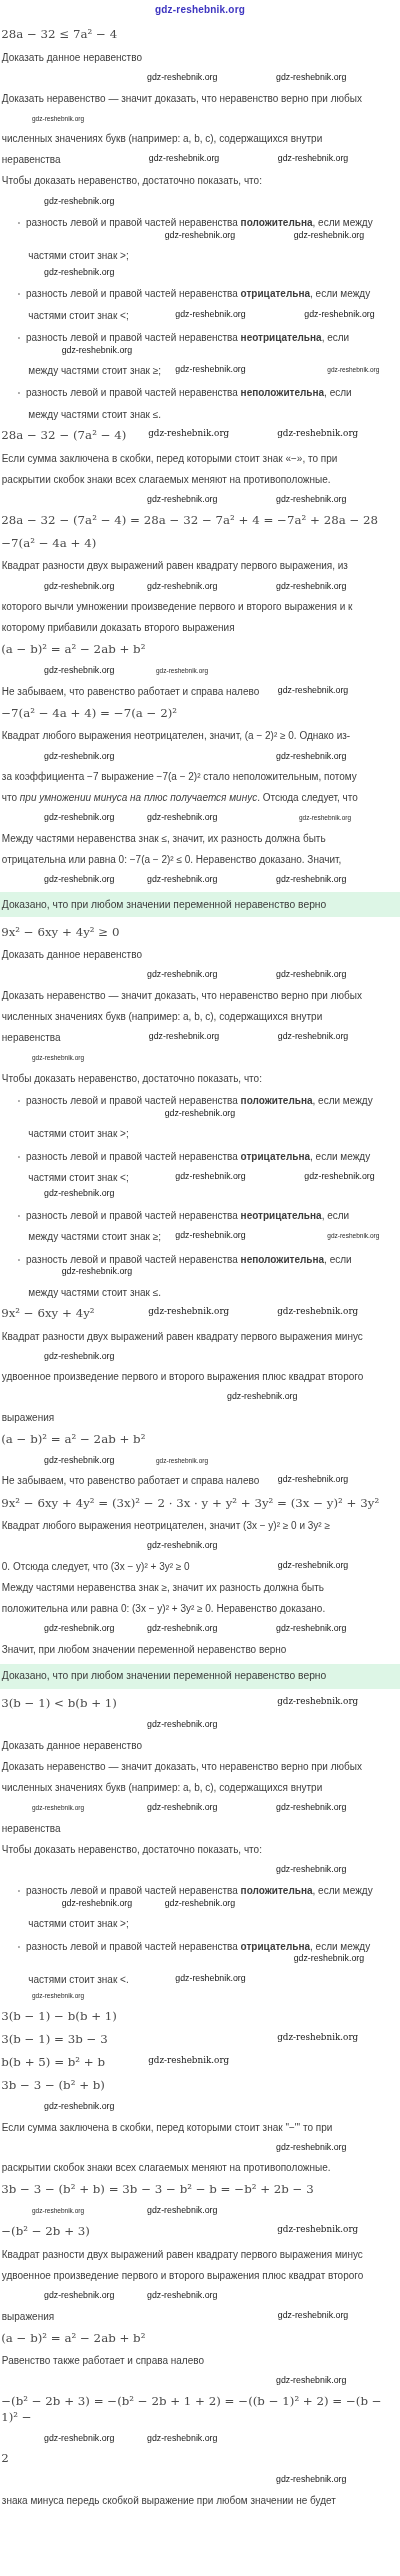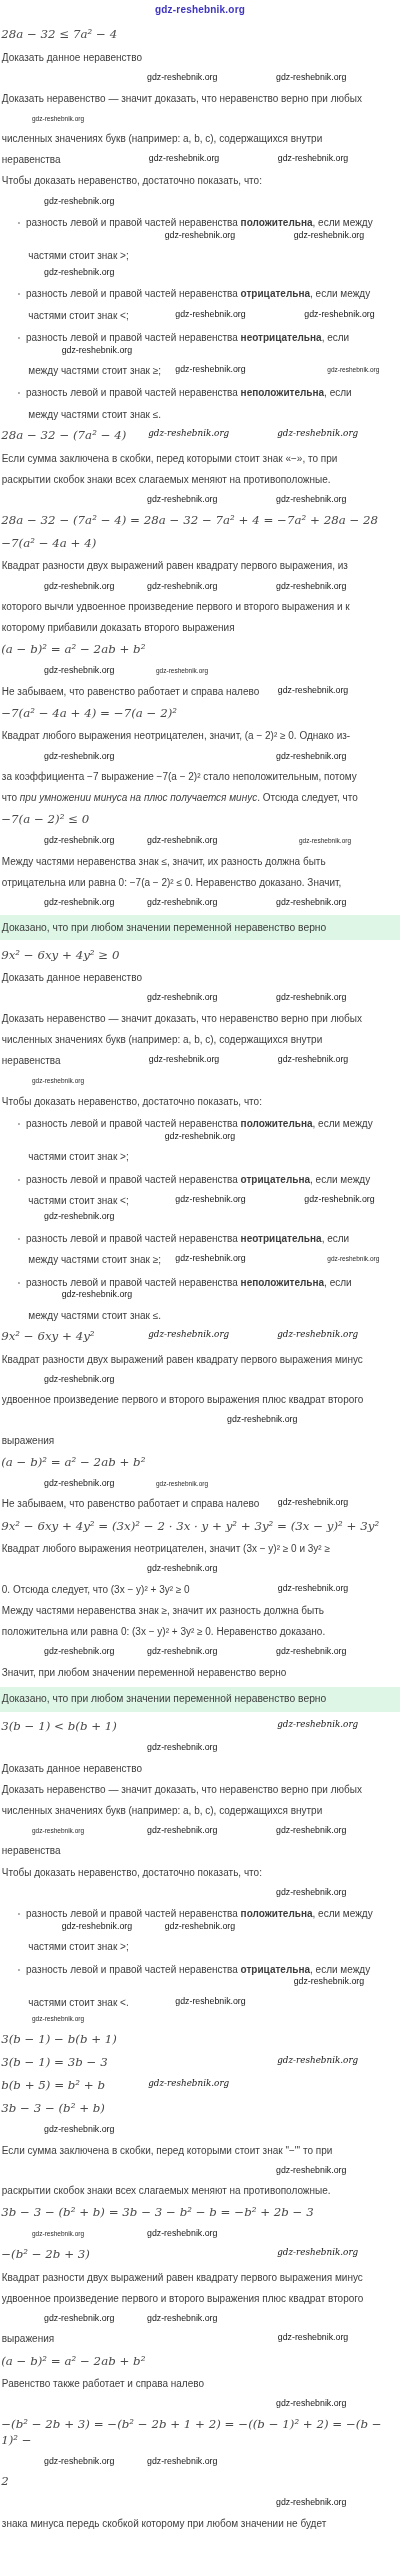--- a/index.html
+++ b/index.html
@@ -1,21 +1,21 @@
 <!DOCTYPE html>
 <html lang="ru" style="font-size:9.4px"><head>
 <meta charset="utf-8">
 <style>
   html,body{margin:0;padding:0;background:#ffffff;}
   body{width:400px;font-family:"Liberation Sans",sans-serif;color:#3d3d3d;}
   main{display:block;padding:1.2px 0 0 0;}
   .wm-head{color:#3d35c0;text-align:center;font-size:10px;font-weight:700;letter-spacing:0.2px;padding:2.9px 0 4.7px 0;}
   .rel{position:relative;}
   .para{font-size:10px;line-height:13px;margin:8.2px 4.7px 8.2px 1.8px;color:#3e3e3e;}
-  .math-line{font-family:"DejaVu Serif","Liberation Serif",serif;font-style:italic;font-size:11.8px;line-height:15.3px;color:#4a4a4a;margin:7.7px 4.7px 7.7px 1.2px;}
+  .math-line{font-family:"DejaVu Serif","Liberation Serif",serif;font-size:11.8px;line-height:15.3px;color:#4a4a4a;margin:7.7px 4.7px 7.7px 1.2px;}
   .wm-row{position:relative;height:11.2px;margin:0.6px 0;}
   .wm{position:absolute;top:0;font-size:8.8px;line-height:11.2px;color:#161616;white-space:nowrap;font-weight:500;}
   .wm.small{font-size:6.5px;color:#2a2a2a;font-weight:400;}
   .bullet-item{margin:9.4px 0 4.7px 17.7px;font-size:10px;}
   .b-line1{display:flex;align-items:flex-start;line-height:13px;}
   .b-dot{color:#9a9a9a;font-size:7px;line-height:13px;margin-right:5.9px;}
   .b-line2{position:relative;margin:8.2px 0 2.4px 10.6px;line-height:13px;}
   .hl{background:#ddf6e6;color:#3c3c3c;font-size:10.3px;line-height:13px;padding:5.3px 3.5px 6.5px 1.8px;margin:7px 0 5.9px 0;}
   .it{font-style:italic;}
   b{font-weight:700;}
@@ -88,37 +88,36 @@
       <span class="wm" style="left: 276px;">gdz-reshebnik.org</span>
     </div>
     <div class="math-line rel"><span>28a − 32 − (7a² − 4) = 28a − 32 − 7a² + 4 = −7a² + 28a − 28</span></div>
     <div class="math-line rel"><span>−7(a² − 4a + 4)</span></div>
     <div class="para rel"><span>Квадрат разности двух выражений равен квадрату первого выражения, из</span></div>
     <div class="wm-row">
       <span class="wm" style="left: 44px;">gdz-reshebnik.org</span>
       <span class="wm" style="left: 147px;">gdz-reshebnik.org</span>
       <span class="wm" style="left: 276px;">gdz-reshebnik.org</span>
     </div>
-    <div class="para rel"><span>которого вычли удвоенное произведение первого и второго выражения и к</span></div>
+    <div class="para rel"><span>которого вычли умножении произведение первого и второго выражения и к</span></div>
     <div class="para rel"><span>которому прибавили доказать второго выражения</span></div>
     <div class="math-line rel"><span>(a − b)² = a² − 2ab + b²</span></div>
     <div class="wm-row">
       <span class="wm" style="left: 44px;">gdz-reshebnik.org</span>
       <span class="wm small" style="left: 156px;">gdz-reshebnik.org</span>
     </div>
     <div class="para rel"><span>Не забываем, что равенство работает и справа налево</span><span class="wm" style="left: 276px;">gdz-reshebnik.org</span></div>
     <div class="math-line rel"><span>−7(a² − 4a + 4) = −7(a − 2)²</span></div>
     <div class="para rel"><span>Квадрат любого выражения неотрицателен, значит, (a − 2)²  ≥  0. Однако из-</span></div>
     <div class="wm-row">
       <span class="wm" style="left: 44px;">gdz-reshebnik.org</span>
       <span class="wm" style="left: 276px;">gdz-reshebnik.org</span>
     </div>
     <div class="para rel"><span>за коэффициента −7 выражение −7(a − 2)² стало неположительным, потому</span></div>
     <div class="para rel"><span>что </span><span class="it">при умножении минуса на плюс получается минус</span><span>. Отсюда следует, что</span></div>
-    <div class="math-line rel"><span>−7(a − 2)²  ≤  0</span></div>
     <div class="wm-row">
       <span class="wm" style="left: 44px;">gdz-reshebnik.org</span>
       <span class="wm" style="left: 147px;">gdz-reshebnik.org</span>
       <span class="wm small" style="left: 299px;">gdz-reshebnik.org</span>
     </div>
     <div class="para rel"><span>Между частями неравенства знак ≤, значит, их разность должна быть</span></div>
     <div class="para rel"><span>отрицательна или равна 0: −7(a − 2)²  ≤  0. Неравенство доказано. Значит,</span></div>
     <div class="wm-row">
       <span class="wm" style="left: 44px;">gdz-reshebnik.org</span>
       <span class="wm" style="left: 147px;">gdz-reshebnik.org</span>
@@ -279,15 +278,15 @@
     </div>
     <div class="math-line rel"><span>−(b² − 2b + 3) = −(b² − 2b + 1 + 2) = −((b − 1)² + 2) = −(b − 1)² −</span></div>
     <div class="wm-row">
       <span class="wm" style="left: 44px;">gdz-reshebnik.org</span>
       <span class="wm" style="left: 147px;">gdz-reshebnik.org</span>
     </div>
     <div class="math-line rel"><span>2</span></div>
     <div class="wm-row">
       <span class="wm" style="left: 276px;">gdz-reshebnik.org</span>
     </div>
-    <div class="para rel"><span>знака минуса передь скобкой которому при любом значении не будет</span></div>
+    <div class="para rel"><span>знака минуса передь скобкой выражение при любом значении не будет</span></div>
   </main>
 
 
 </body></html>

